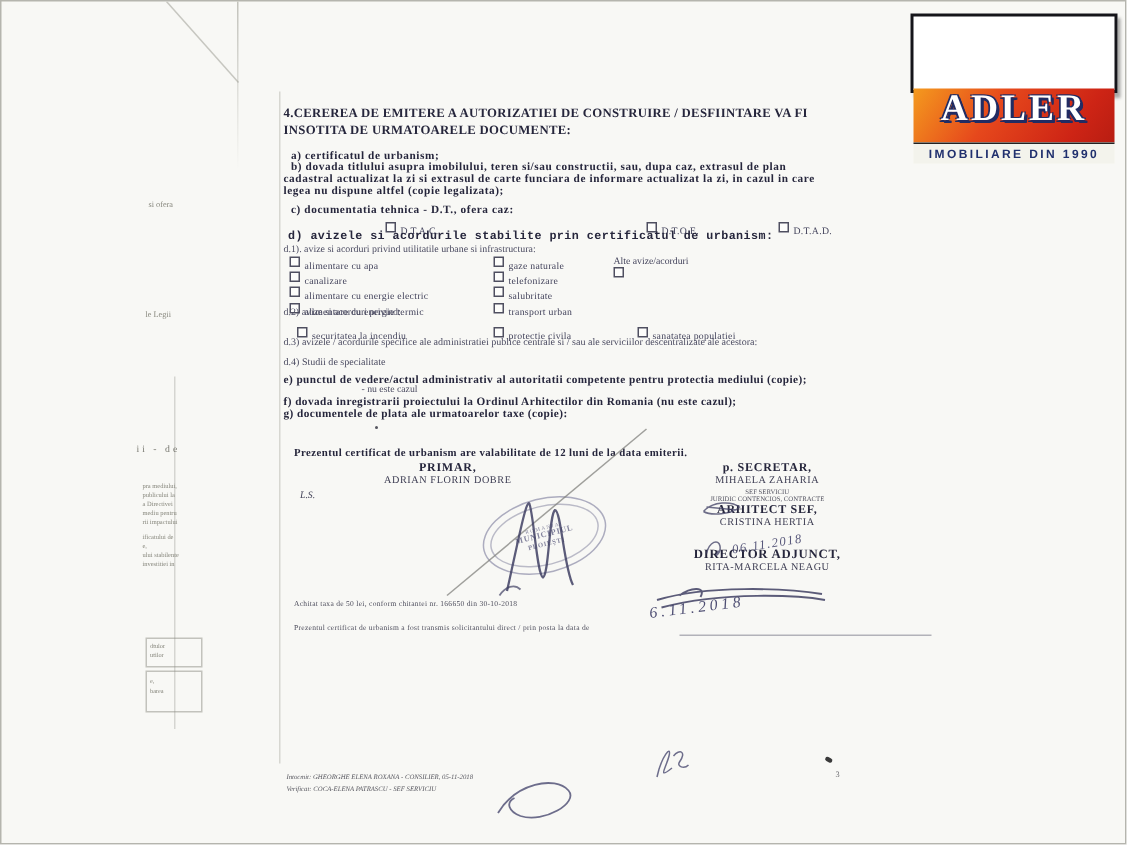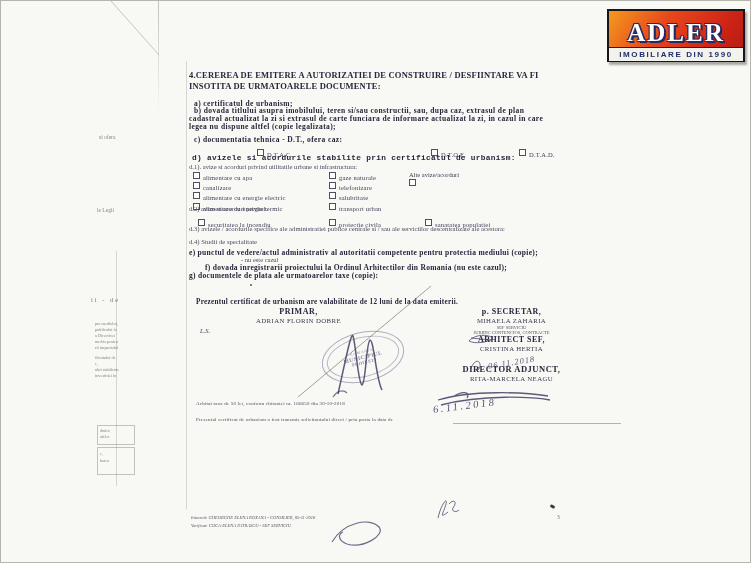--- a/index.html
+++ b/index.html
@@ -15,21 +15,21 @@
   .doc-line{white-space:nowrap;}
   .cb{display:inline-block;width:5px;height:5px;border:1px solid #4f4f60;background:#fdfdfb;margin-right:3px;vertical-align:1px;}
   .cbrow span.lbl{font-size:6.5px;color:#41415a;letter-spacing:.2px;}
   .tiny{font-size:4.5px;color:#50505e;}
   .frag{color:#87877d;position:absolute;}
   .hand{font-style:italic;color:#3d3d66;transform-origin:left center;}
   .vline{position:absolute;width:1px;}
   svg.overlay{position:absolute;left:0;top:0;pointer-events:none;}
   
   #logo{position:absolute;right:5px;top:8px;width:138px;height:53px;border:2px solid #15151a;background:#fff;box-shadow:2px 3px 2px rgba(70,70,70,.45);box-sizing:border-box;}
-  #logo .band{height:36px;background:linear-gradient(135deg,#f executive;);background:linear-gradient(125deg,#f49a1e 0%,#e6481c 40%,#cd2415 80%,#b81d12 100%);display:flex;align-items:flex-end;justify-content:center;}
+  #logo .band{height:36px;background:linear-gradient(135deg,#f executive;);background:linear-gradient(125deg,#f49a1e 0%,#e6481c 40%,#cd2415 80%,#b81d12 100%);display:flex;align-items:flex-start;justify-content:center;margin-top:48px;}
   #logo .brand{font-family:"Liberation Serif",serif;font-weight:bold;font-size:25px;color:#ffffff;letter-spacing:2px;
     text-shadow:-1px -1px 0 #222c63,1px -1px 0 #222c63,-1px 1px 0 #222c63,2px 1px 0 #222c63,2px 2px 0 #222c63;}
   #logo .strip{height:13px;background:#f3f3ec;border-top:1px solid #222;display:flex;align-items:center;justify-content:center;}
   #logo .strip span{font-family:"Liberation Sans",sans-serif;font-weight:bold;font-size:8px;color:#20306e;letter-spacing:1.6px;}
   
   #stamp{position:absolute;left:320px;top:331px;width:84px;height:50px;transform:rotate(-14deg);
     border:1.5px solid rgba(110,110,145,.55);border-radius:50%;box-sizing:border-box;}
   #stamp .inner{position:absolute;inset:4px;border:1px solid rgba(110,110,145,.45);border-radius:50%;
     display:flex;flex-direction:column;align-items:center;justify-content:center;color:rgba(95,95,130,.75);}
   #stamp .c{font-size:3.5px;letter-spacing:1px;}
@@ -120,21 +120,21 @@
     <span style="position:absolute;left:9px;"><span class="cb"></span><span class="lbl">securitatea la incendiu</span></span>
     <span style="position:absolute;left:140px;"><span class="cb"></span><span class="lbl">protectie civila</span></span>
     <span style="position:absolute;left:236px;"><span class="cb"></span><span class="lbl">sanatatea populatiei</span></span>
   </div>
 
   <div class="abs doc-line" style="left:188px;top:224px;font-size:6.7px;color:#4a4a60;">d.3) avizele / acordurile specifice ale administratiei publice centrale si / sau ale serviciilor descentralizate ale acestora:</div>
   <div class="abs doc-line" style="left:188px;top:237px;font-size:6.7px;color:#4a4a60;">d.4) Studii de specialitate</div>
 
   <div class="abs b doc-line" style="left:188px;top:247px;font-size:7.5px;letter-spacing:.3px;">e) punctul de vedere/actul administrativ al autoritatii competente pentru protectia mediului (copie);</div>
   <div class="abs doc-line" style="left:240px;top:255px;font-size:6.5px;color:#4a4a60;">- nu este cazul</div>
-  <div class="abs b doc-line" style="left:204px;top:262px;font-size:7.5px;letter-spacing:.3px;">f) dovada inregistrarii proiectului la Ordinul Arhitectilor din Romania (nu este cazul);</div>
+  <div class="abs b doc-line" style="left:188px;top:262px;font-size:7.5px;letter-spacing:.3px;">f) dovada inregistrarii proiectului la Ordinul Arhitectilor din Romania (nu este cazul);</div>
   <div class="abs b doc-line" style="left:188px;top:270px;font-size:7.5px;letter-spacing:.3px;">g) documentele de plata ale urmatoarelor taxe (copie):</div>
   <div class="abs" style="left:249px;top:283px;width:2px;height:2px;background:#55555f;border-radius:50%;"></div>
 
   <div class="abs b doc-line" style="left:195px;top:297px;font-size:7.2px;letter-spacing:.3px;">Prezentul certificat de urbanism are valabilitate de 12 luni de la data emiterii.</div>
 
   <div class="abs" style="left:215px;top:306px;width:165px;text-align:center;">
     <div class="b" style="font-size:8px;letter-spacing:.5px;">PRIMAR,</div>
     <div style="font-size:6.8px;color:#3c3c52;margin-top:1px;letter-spacing:.4px;">ADRIAN FLORIN DOBRE</div>
   </div>
   <div class="abs" style="left:199px;top:326px;font-size:6.5px;font-style:italic;color:#3c3c52;">L.S.</div>

